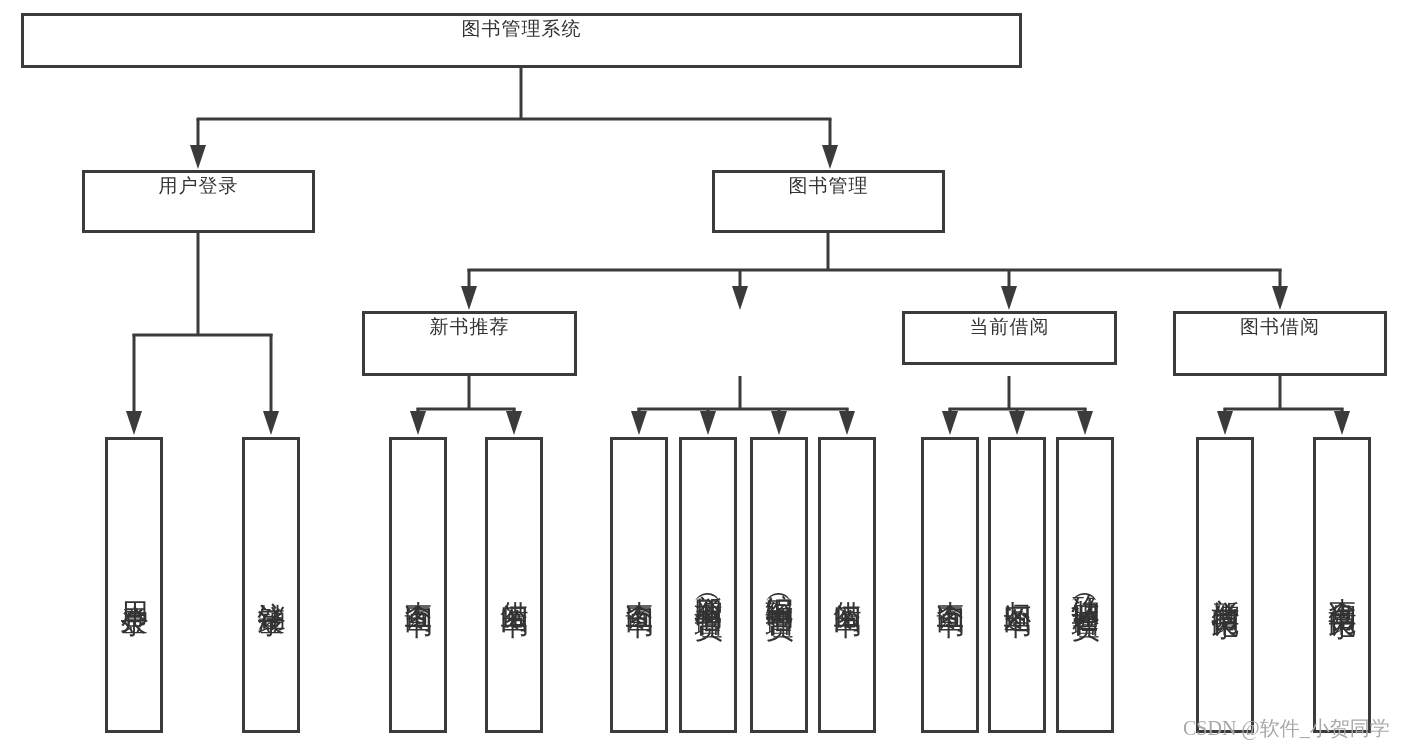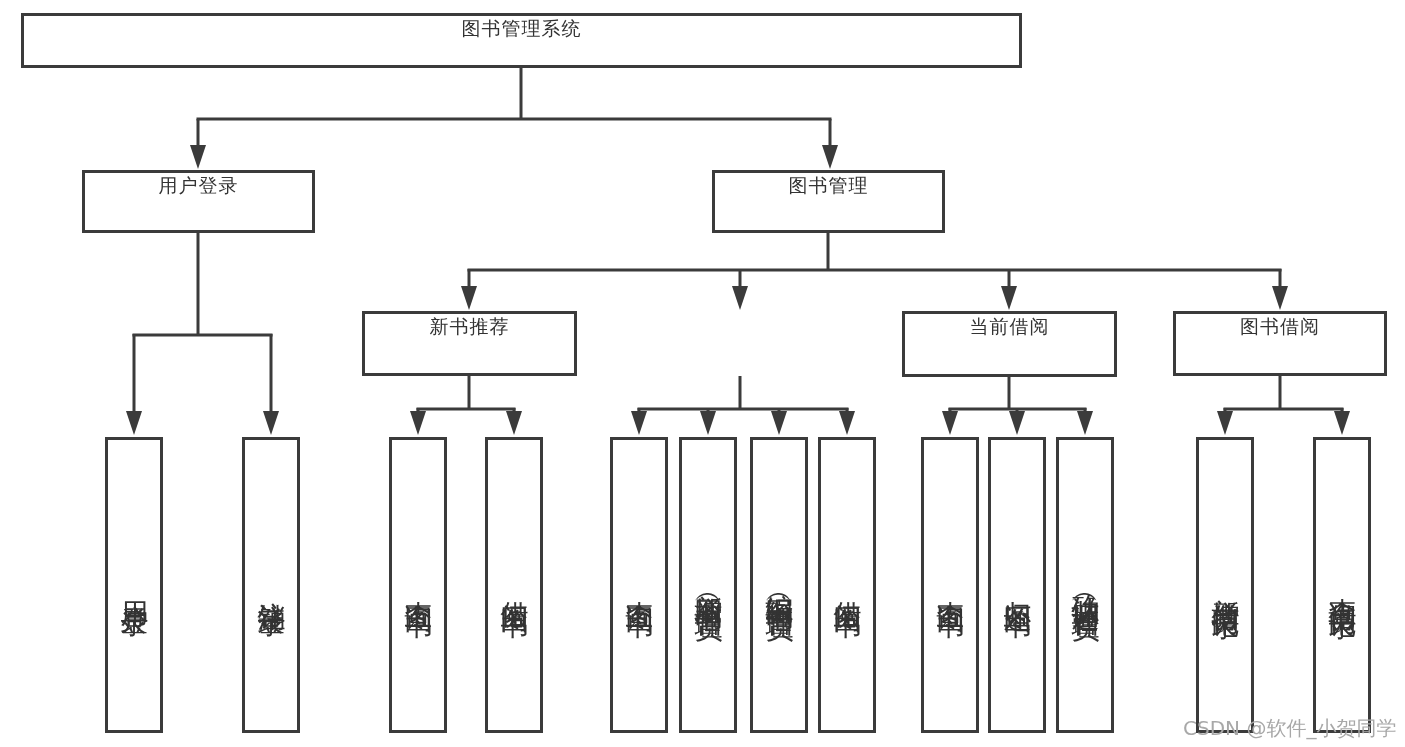--- a/index.html
+++ b/index.html
@@ -44,20 +44,21 @@
     font-size:28px;
     letter-spacing:3px;
     line-height:1;
   }
   .watermark{
     position:absolute;z-index:3;
     left:1183px;top:715px;
     font-size:20px;
     color:var(--wm);
     white-space:nowrap;
+    font-family:Liberation Serif, serif;
   }
 </style>
 </head>
 <body>
 
 <div class="canvas">
 
   <svg class="wires" width="1405" height="747" viewBox="0 0 1405 747">
       <line x1="521" y1="68" x2="521" y2="119"></line>
       <line x1="198" y1="119" x2="198" y2="150"></line>
@@ -120,21 +121,21 @@
   <div class="node" style="left:82px;top:170px;width:233px;height:63px">
     <span>用户登录</span>
   </div>
   <div class="node" style="left:362px;top:311px;width:215px;height:65px">
     <span>新书推荐</span>
   </div>
 
   <div class="node" style="left:712px;top:170px;width:233px;height:63px">
     <span>图书管理</span>
   </div>
-  <div class="node" style="left:902px;top:311px;width:215px;height:66px">
+  <div class="node" style="left:902px;top:311px;width:215px;height:54px">
     <span>当前借阅</span>
   </div>
   <div class="node" style="left:1173px;top:311px;width:214px;height:65px">
     <span>图书借阅</span>
   </div>
 
   <div class="leaf" style="left:105px">
     <span>用户登录</span>
   </div>
   <div class="leaf" style="left:242px">

